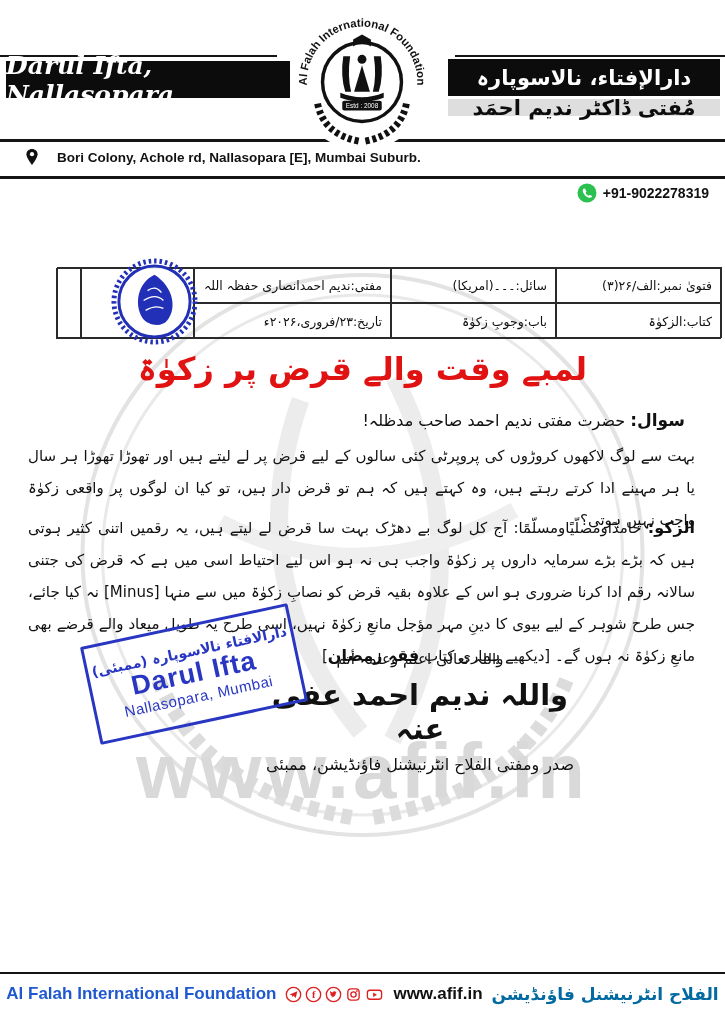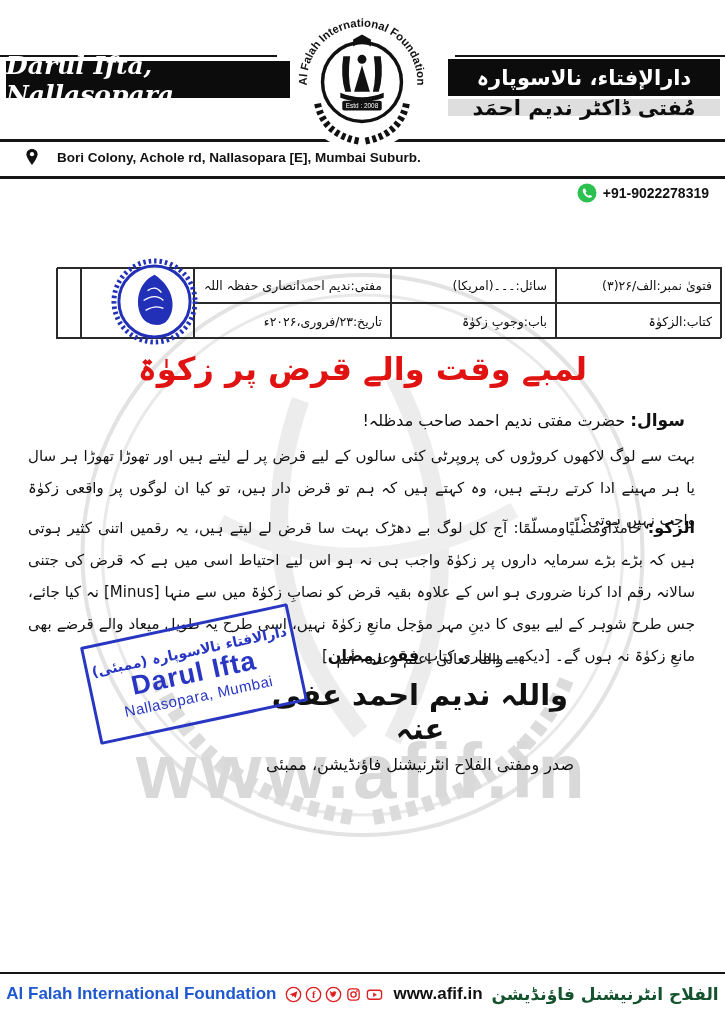--- a/index.html
+++ b/index.html
@@ -78,21 +78,21 @@
   .stamp-ur{direction:rtl;font-family:"DejaVu Sans",sans-serif;font-weight:bold;font-size:14px;}
   .stamp-en1{font-size:27px;font-weight:bold;letter-spacing:1px;line-height:1.05;}
   .stamp-en2{font-size:15px;letter-spacing:0.5px;}
   
   .footer-rule{position:absolute;left:0;top:972px;width:725px;height:2px;background:#151515;z-index:1;}
   .footer-row{position:absolute;left:0;top:984px;width:100%;display:flex;align-items:center;
     justify-content:center;gap:9px;z-index:2;}
   .f-org-en{color:#1f58cf;font-weight:bold;font-size:17px;white-space:nowrap;}
   .f-icons{display:flex;align-items:center;gap:3px;}
   .f-web{font-weight:bold;font-size:17px;color:#111;white-space:nowrap;}
-  .f-org-ur{color:#14532d;font-weight:bold;font-size:17px;direction:rtl;
+  .f-org-ur{color:#0369a1;font-weight:bold;font-size:17px;direction:rtl;
     font-family:"DejaVu Sans",sans-serif;white-space:nowrap;}
   svg{display:block;}
 </style>
 </head>
 <body>
 
 <div class="page">
 
   <svg class="wm-logo" viewBox="0 0 600 590" aria-hidden="true">
     <circle cx="300" cy="295" r="280" fill="none" stroke="#e3e3e3" stroke-width="4"></circle>

